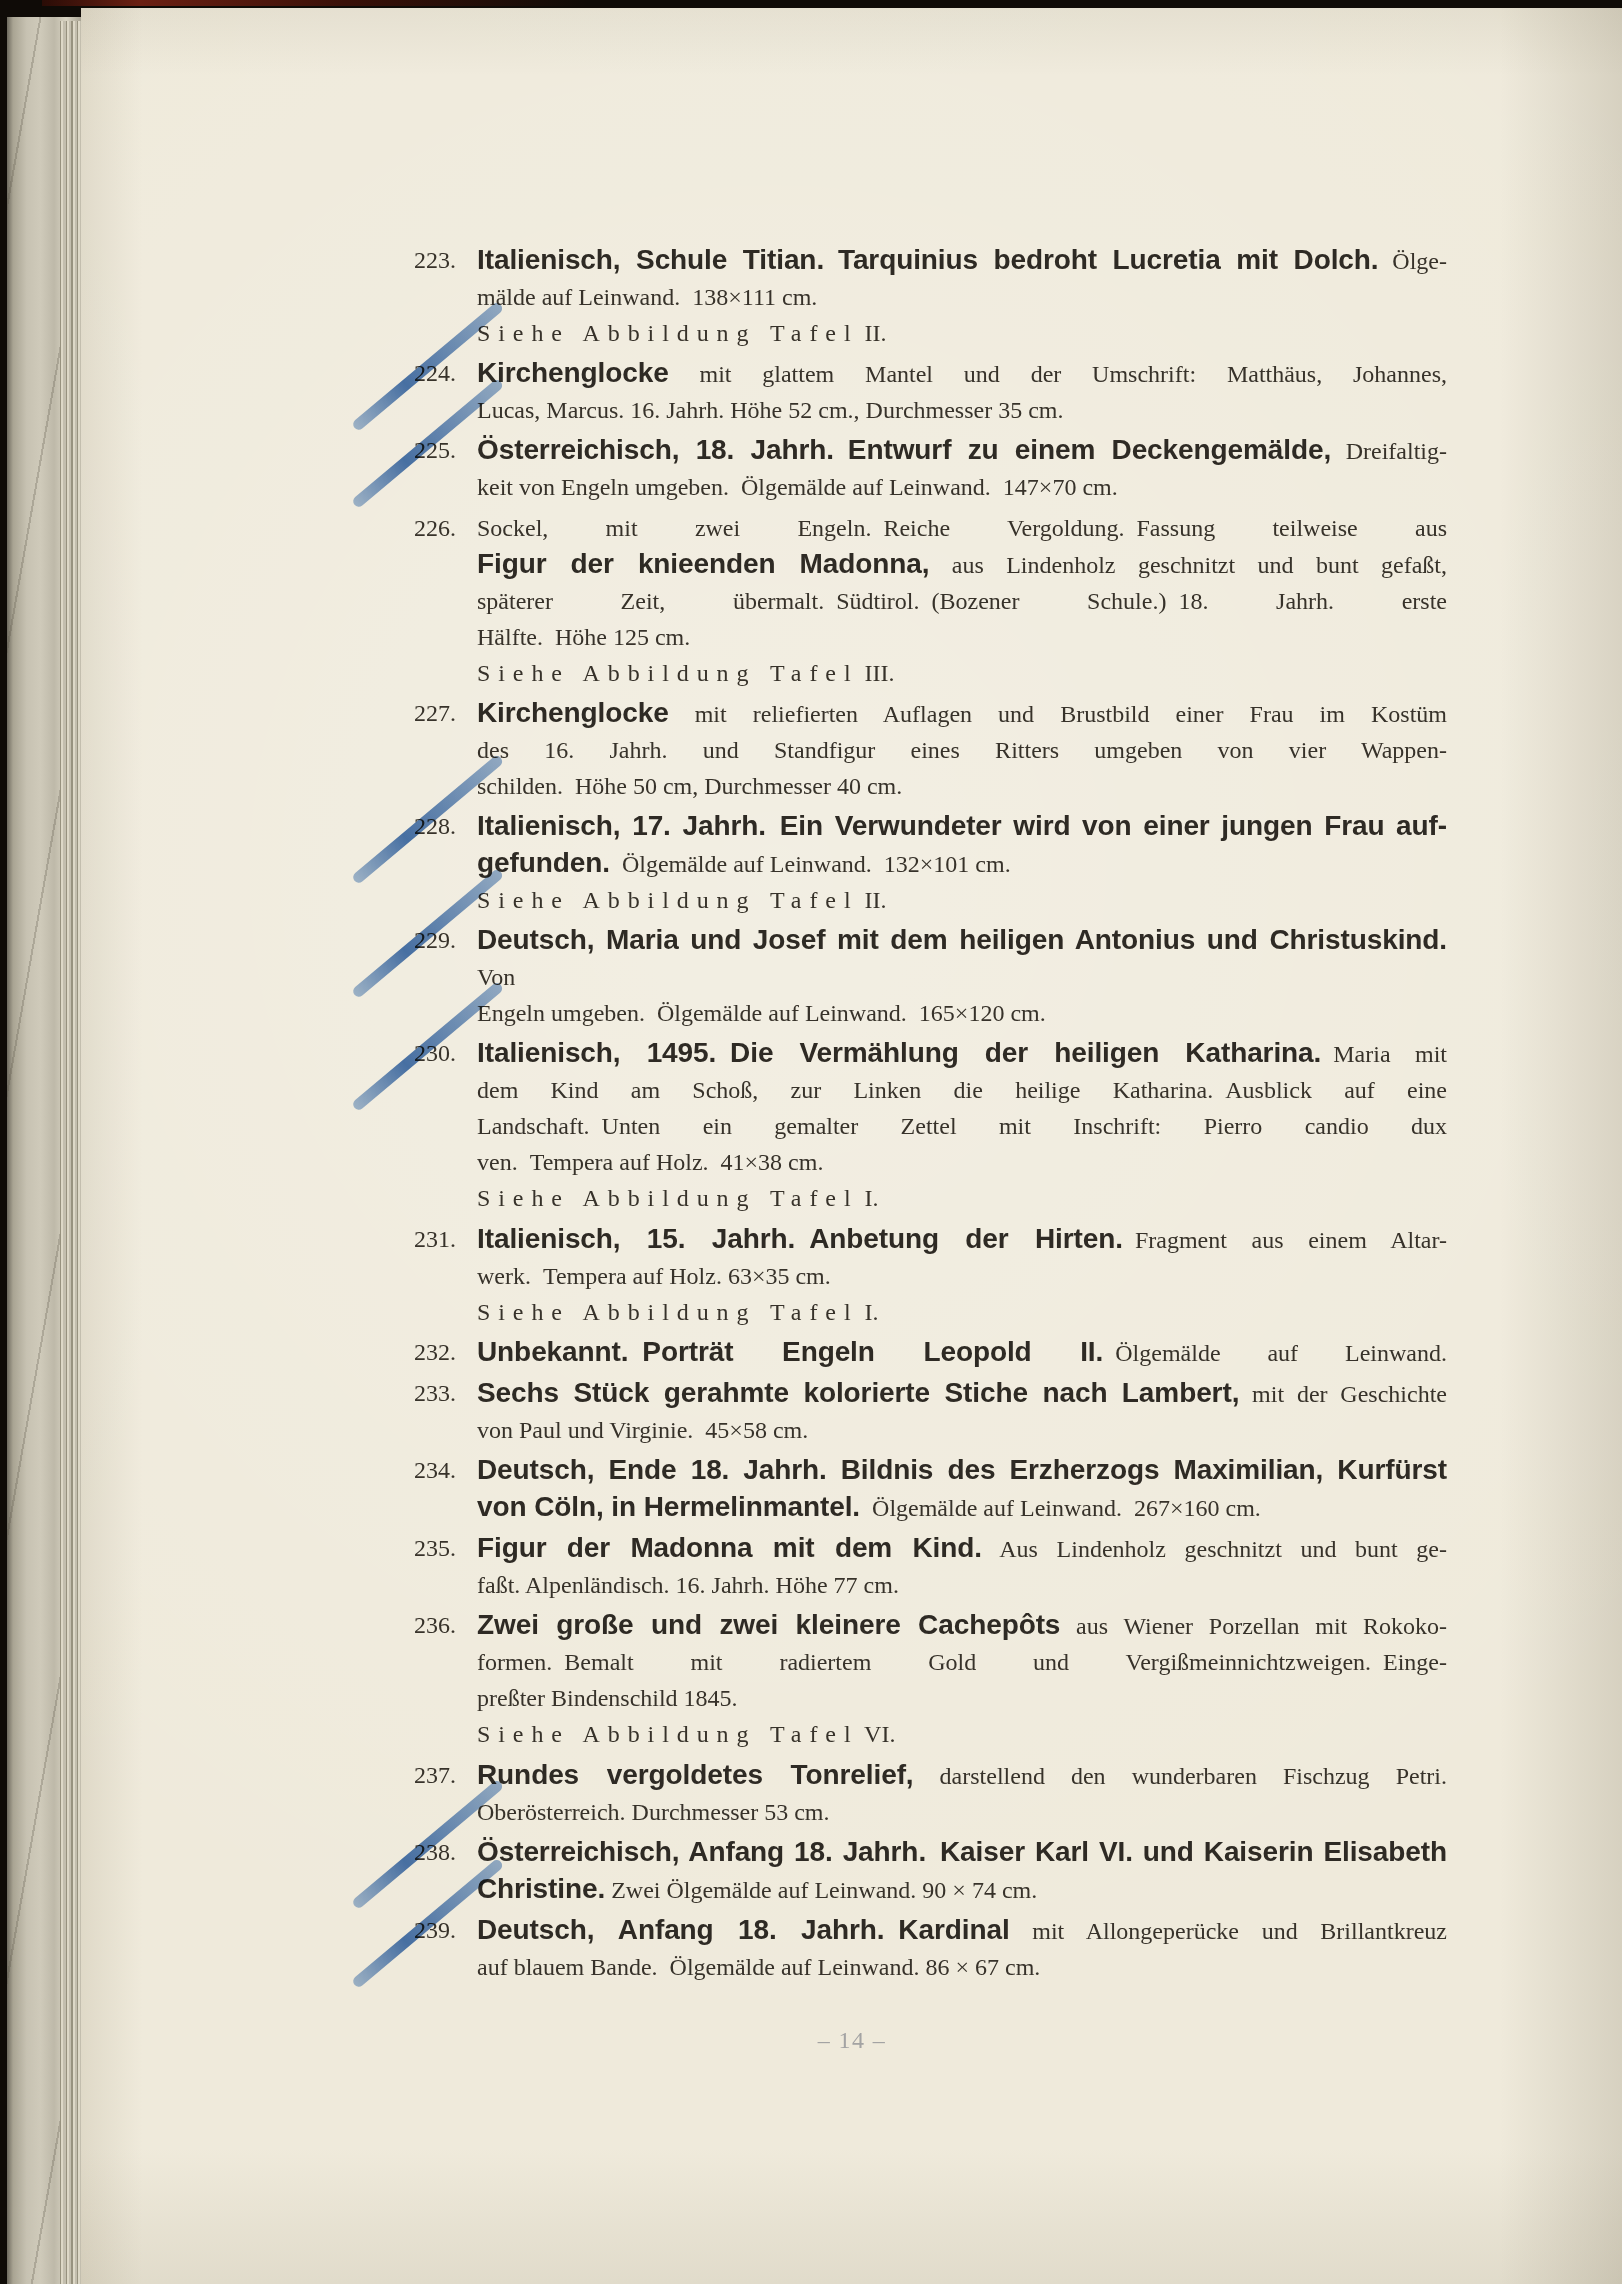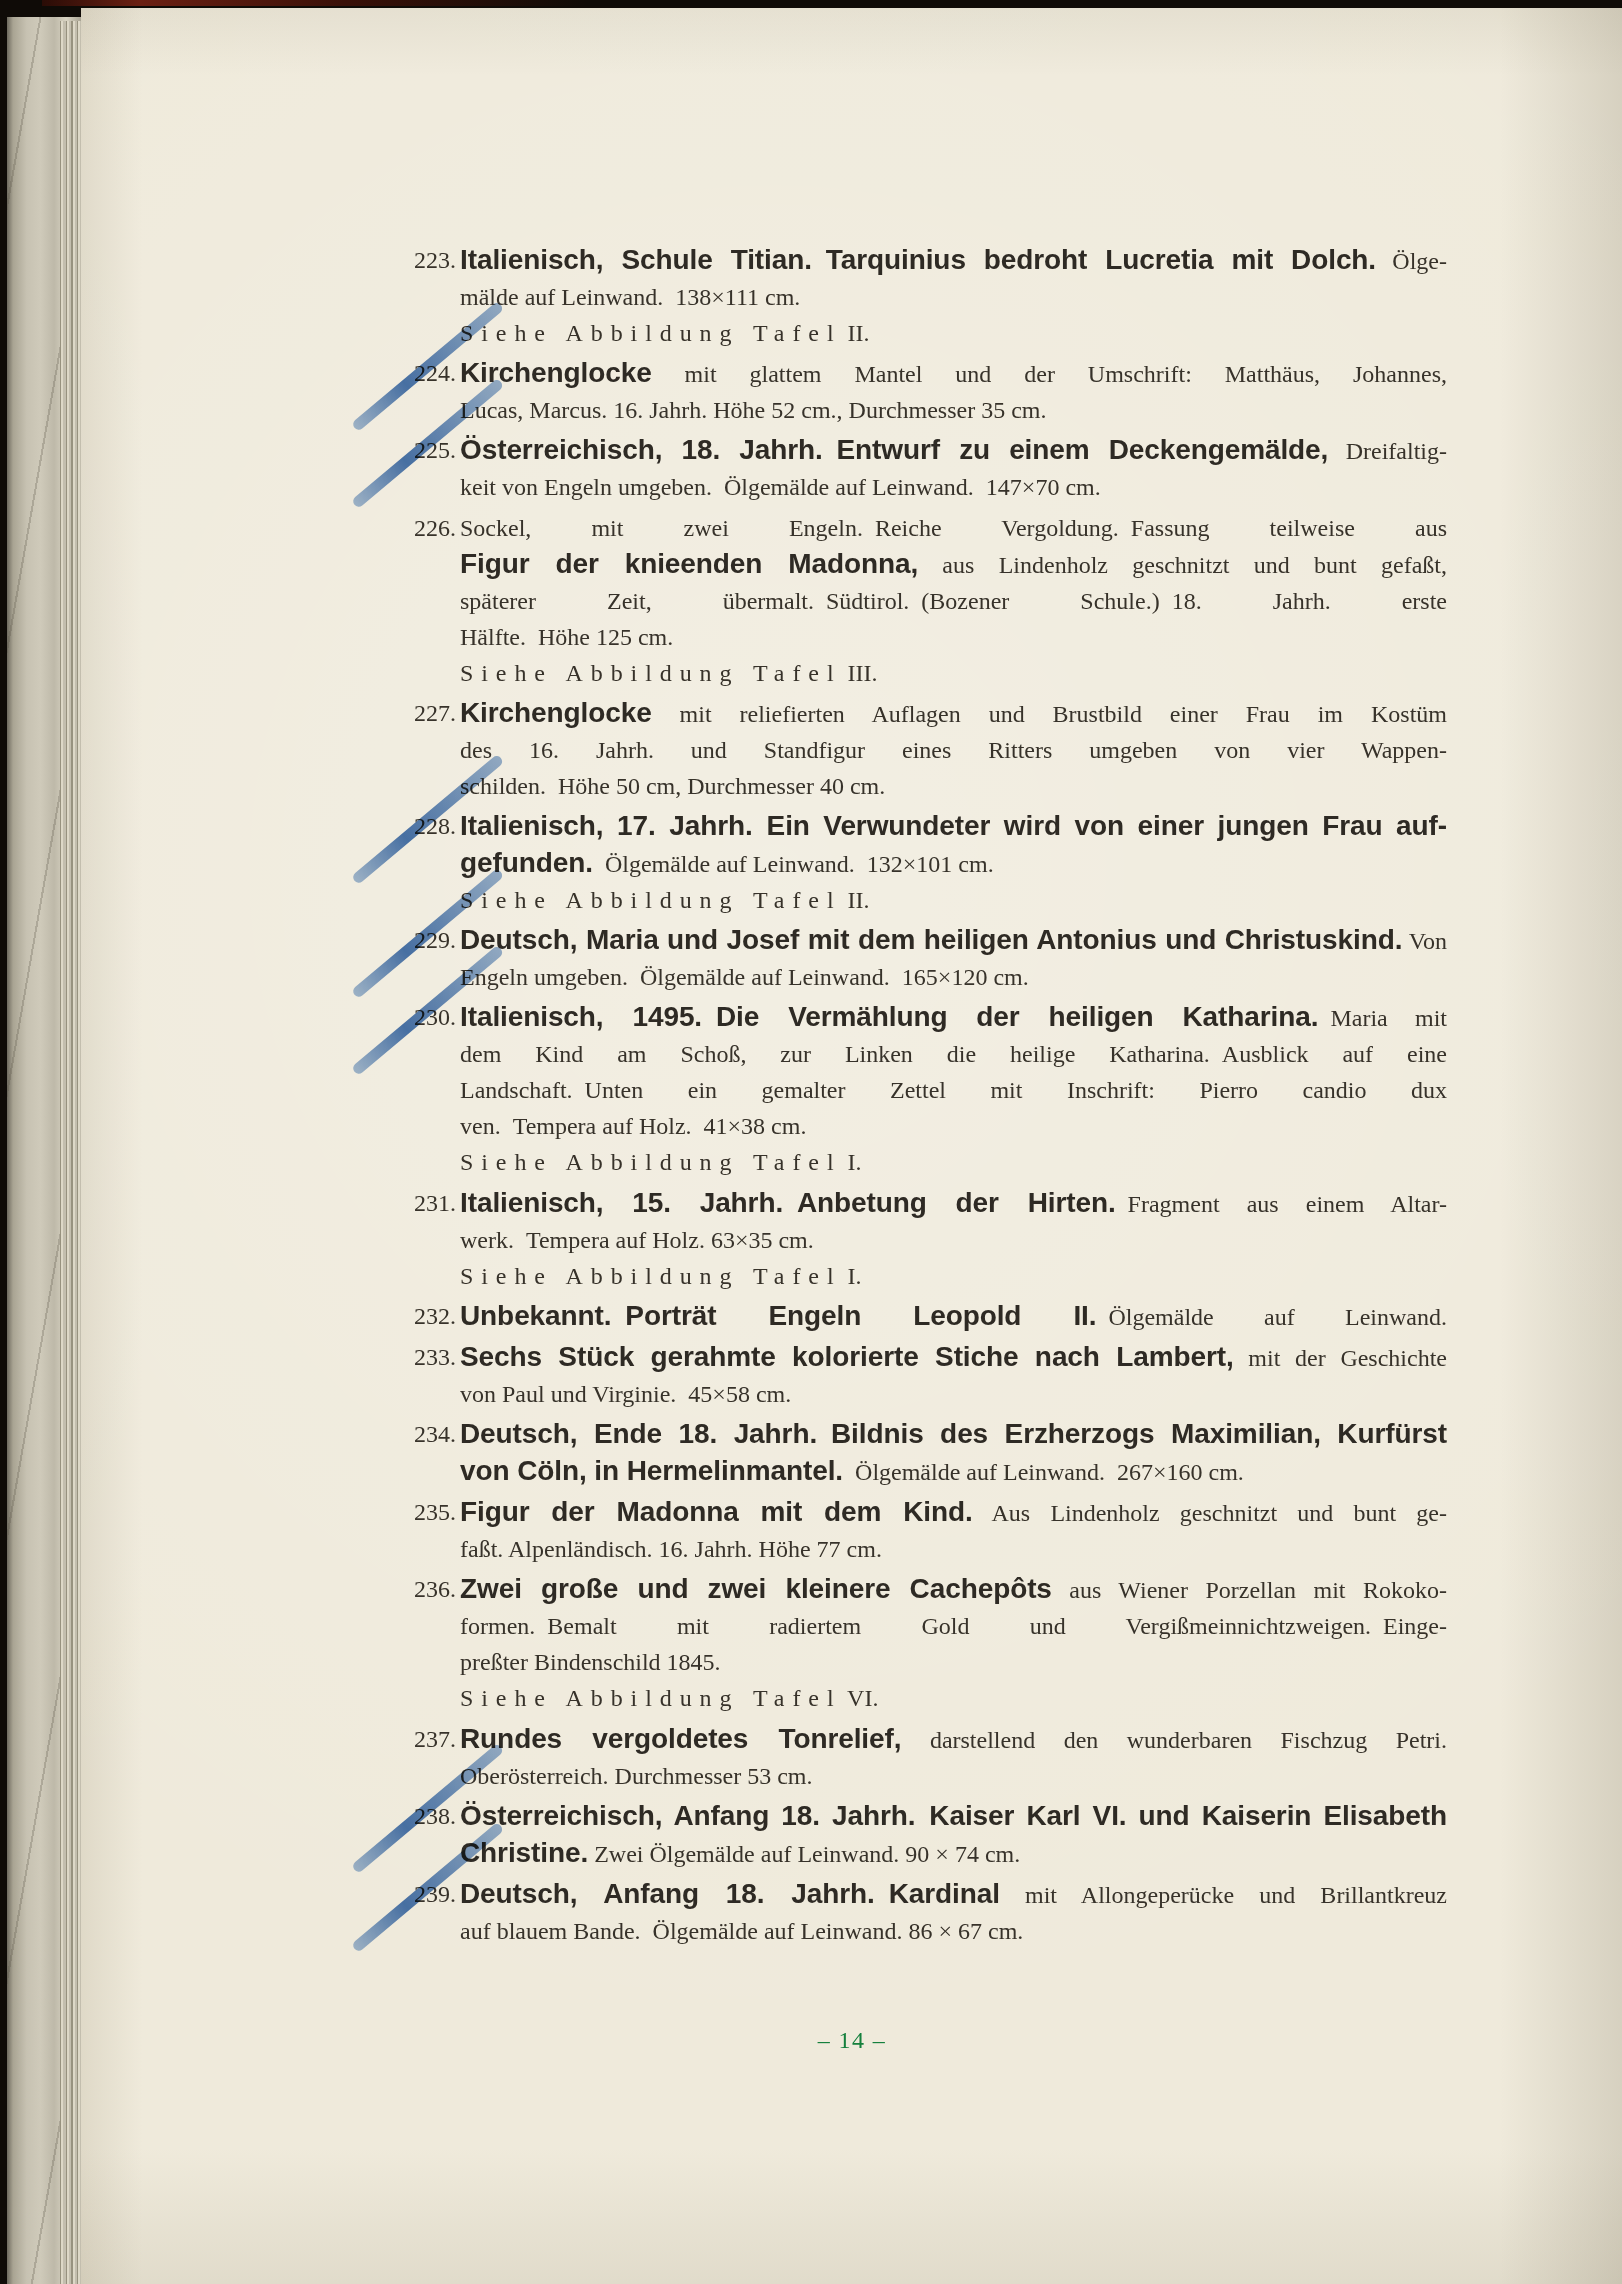--- a/index.html
+++ b/index.html
@@ -37,21 +37,21 @@
       linear-gradient(90deg, rgba(110,95,60,.12), rgba(0,0,0,0) 4%, rgba(0,0,0,0) 92%, rgba(85,75,50,.16)),
       linear-gradient(0deg, rgba(100,90,60,.10), rgba(0,0,0,0) 6%),
       linear-gradient(180deg, rgba(100,90,60,.08), rgba(0,0,0,0) 3%),
       #efeadb;
     z-index:2;
   }
   .entries{
     position:absolute;left:382px;top:242px;width:1065px;z-index:4;
   }
   .entry{
-    display:grid;grid-template-columns:74px 1fr;column-gap:4px;
+    display:grid;grid-template-columns:74px 1fr;column-gap:21px;
     margin-top:4.2px;
   }
   .entry:first-child{margin-top:0;}
   .num{
     text-align:right;position:relative;
     font-size:24px;line-height:36px;color:#37322a;
   }
   .line{min-height:36px;line-height:36px;font-size:24px;color:#37322a;}
   .line.j{text-align:justify;text-align-last:justify;}
   .seg-b{font-family:"Liberation Sans", sans-serif;font-weight:700;font-size:28px;letter-spacing:-0.1px;color:#2e2a24;}
@@ -61,21 +61,21 @@
   .check{
     position:absolute;left:-50px;top:5.6px;width:191px;height:10.5px;
     border-radius:7px;
     background:linear-gradient(90deg, rgba(72,118,170,.50), rgba(56,100,156,.92) 35%, rgba(66,112,166,.55));
     transform:rotate(-40deg);
     mix-blend-mode:multiply;
     z-index:5;
   }
   .page-footer{
     position:absolute;left:81px;right:0;top:2022px;
-    text-align:center;font-size:24px;line-height:36px;color:#15803d;
+    text-align:center;font-size:24px;line-height:36px;color:#a3a3a3;
     z-index:4;letter-spacing:1.4px;
   }
 </style>
 </head>
 <body>
 
 <div class="top-edge-tint"></div>
 <div class="page-stack"></div>
 <div class="page-edge-striations"></div>
 <div class="paper"></div>

